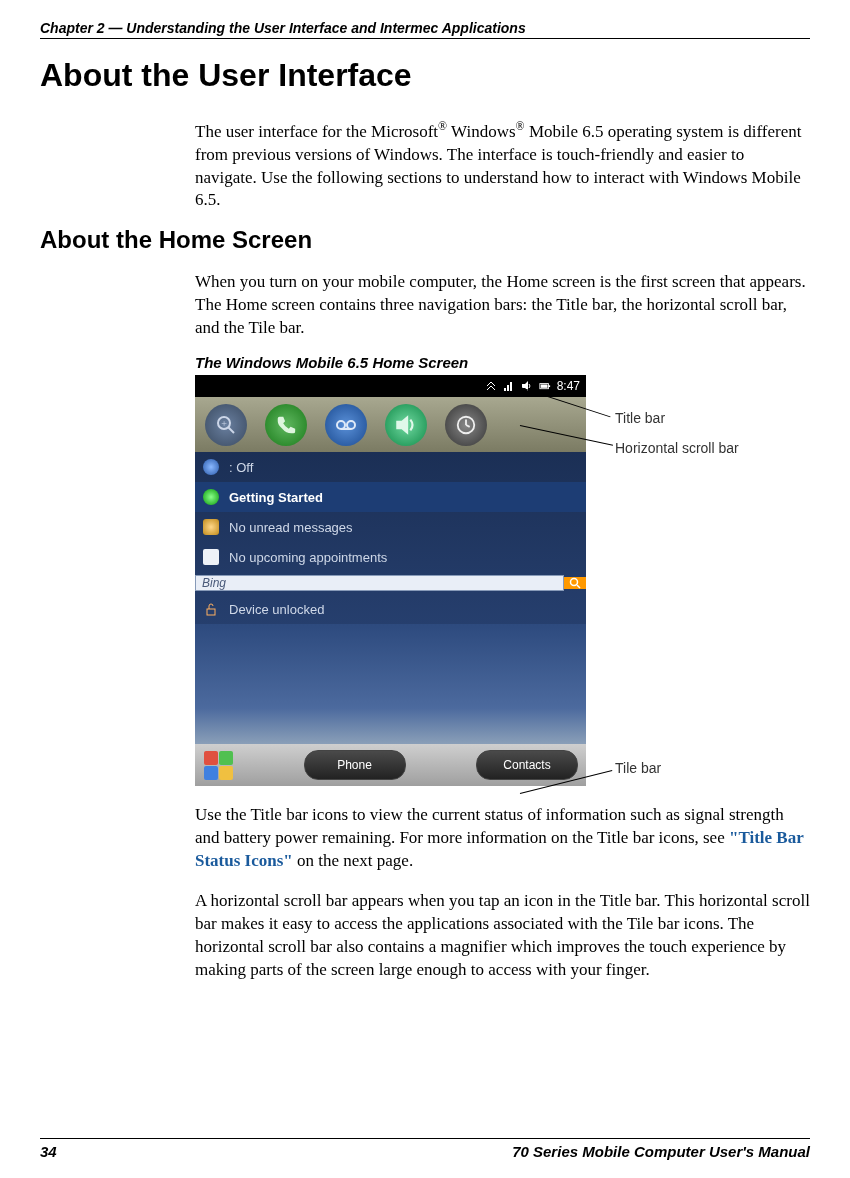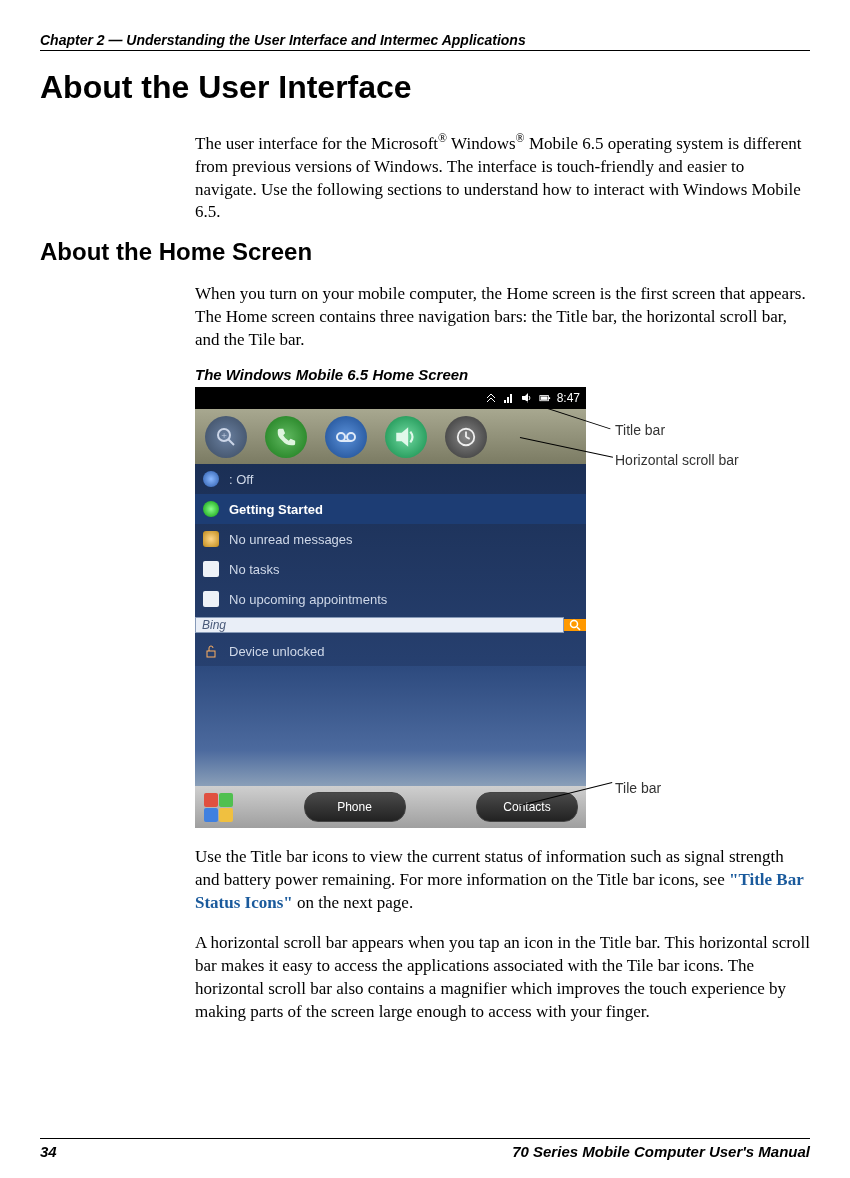--- a/index.html
+++ b/index.html
@@ -6,21 +6,21 @@
     margin: 0;
     padding: 0;
     font-family: Georgia, 'Times New Roman', serif;
     background: #fff;
     color: #000;
     width: 850px;
     height: 1178px;
     position: relative;
   }
   .page {
-    padding: 32px 40px 20px 40px;
+    padding: 20px 40px 20px 40px;
     box-sizing: border-box;
     height: 100%;
     position: relative;
   }
   .chapter-head {
     font-family: 'Trebuchet MS', Arial, sans-serif;
     font-weight: bold;
     font-style: italic;
     font-size: 14px;
     border-bottom: 1px solid #000;
@@ -304,24 +304,20 @@
           <div class="row sel">
             <span class="orb" style="background:radial-gradient(#8aff8a,#0a9a0a)"></span>
             <span>Getting Started</span>
           </div>
           <div class="row">
             <span class="orb" style="background:radial-gradient(#ffd88a,#c08a1a);border-radius:3px"></span>
             <span>No unread messages</span>
           </div>
           <div class="row">
             <span style="width:16px;height:16px;background:#eef2f8;border-radius:2px;flex-shrink:0"></span>
-            <span>No tasks</span>
-          </div>
-          <div class="row">
-            <span style="width:16px;height:16px;background:#eef2f8;border-radius:2px;flex-shrink:0"></span>
             <span>No upcoming appointments</span>
           </div>
           <div class="bing-row">
             <div class="bing-input">Bing</div>
             <div class="bing-btn">
               <svg width="12" height="12" viewBox="0 0 12 12">
                   <circle cx="5" cy="5" r="3.5" fill="none" stroke="#fff" stroke-width="1.5"></circle>
                   <line x1="8" y1="8" x2="11" y2="11" stroke="#fff" stroke-width="1.5"></line>
                 </svg>
             </div>
@@ -348,21 +344,21 @@
         </div>
       </div>
 
       <div class="callout-line" style="left:325px;top:12px;width:95px;transform:rotate(18deg)"></div>
       <div class="callout" style="left:420px;top:35px">Title bar</div>
 
       <div class="callout-line" style="left:325px;top:50px;width:95px;transform:rotate(12deg)"></div>
       <div class="callout" style="left:420px;top:65px">Horizontal scroll bar</div>
 
       <div class="callout-line" style="left:325px;top:418px;width:95px;transform:rotate(-14deg)"></div>
-      <div class="callout" style="left:420px;top:393px">Tile bar</div>
+      <div class="callout" style="left:420px;top:385px">Tile bar</div>
     </div>
 
     <p class="body-para">
       <span>Use the Title bar icons to view the current status of information such as signal strength and battery power remaining. For more information on the Title bar icons, see </span><span class="link">"Title Bar Status Icons"</span><span> on the next page.</span>
     </p>
 
     <p class="body-para">A horizontal scroll bar appears when you tap an icon in the Title bar. This horizontal scroll bar makes it easy to access the applications associated with the Tile bar icons. The horizontal scroll bar also contains a magnifier which improves the touch experience by making parts of the screen large enough to access with your finger.</p>
   </div>
 
   <div class="footer">

